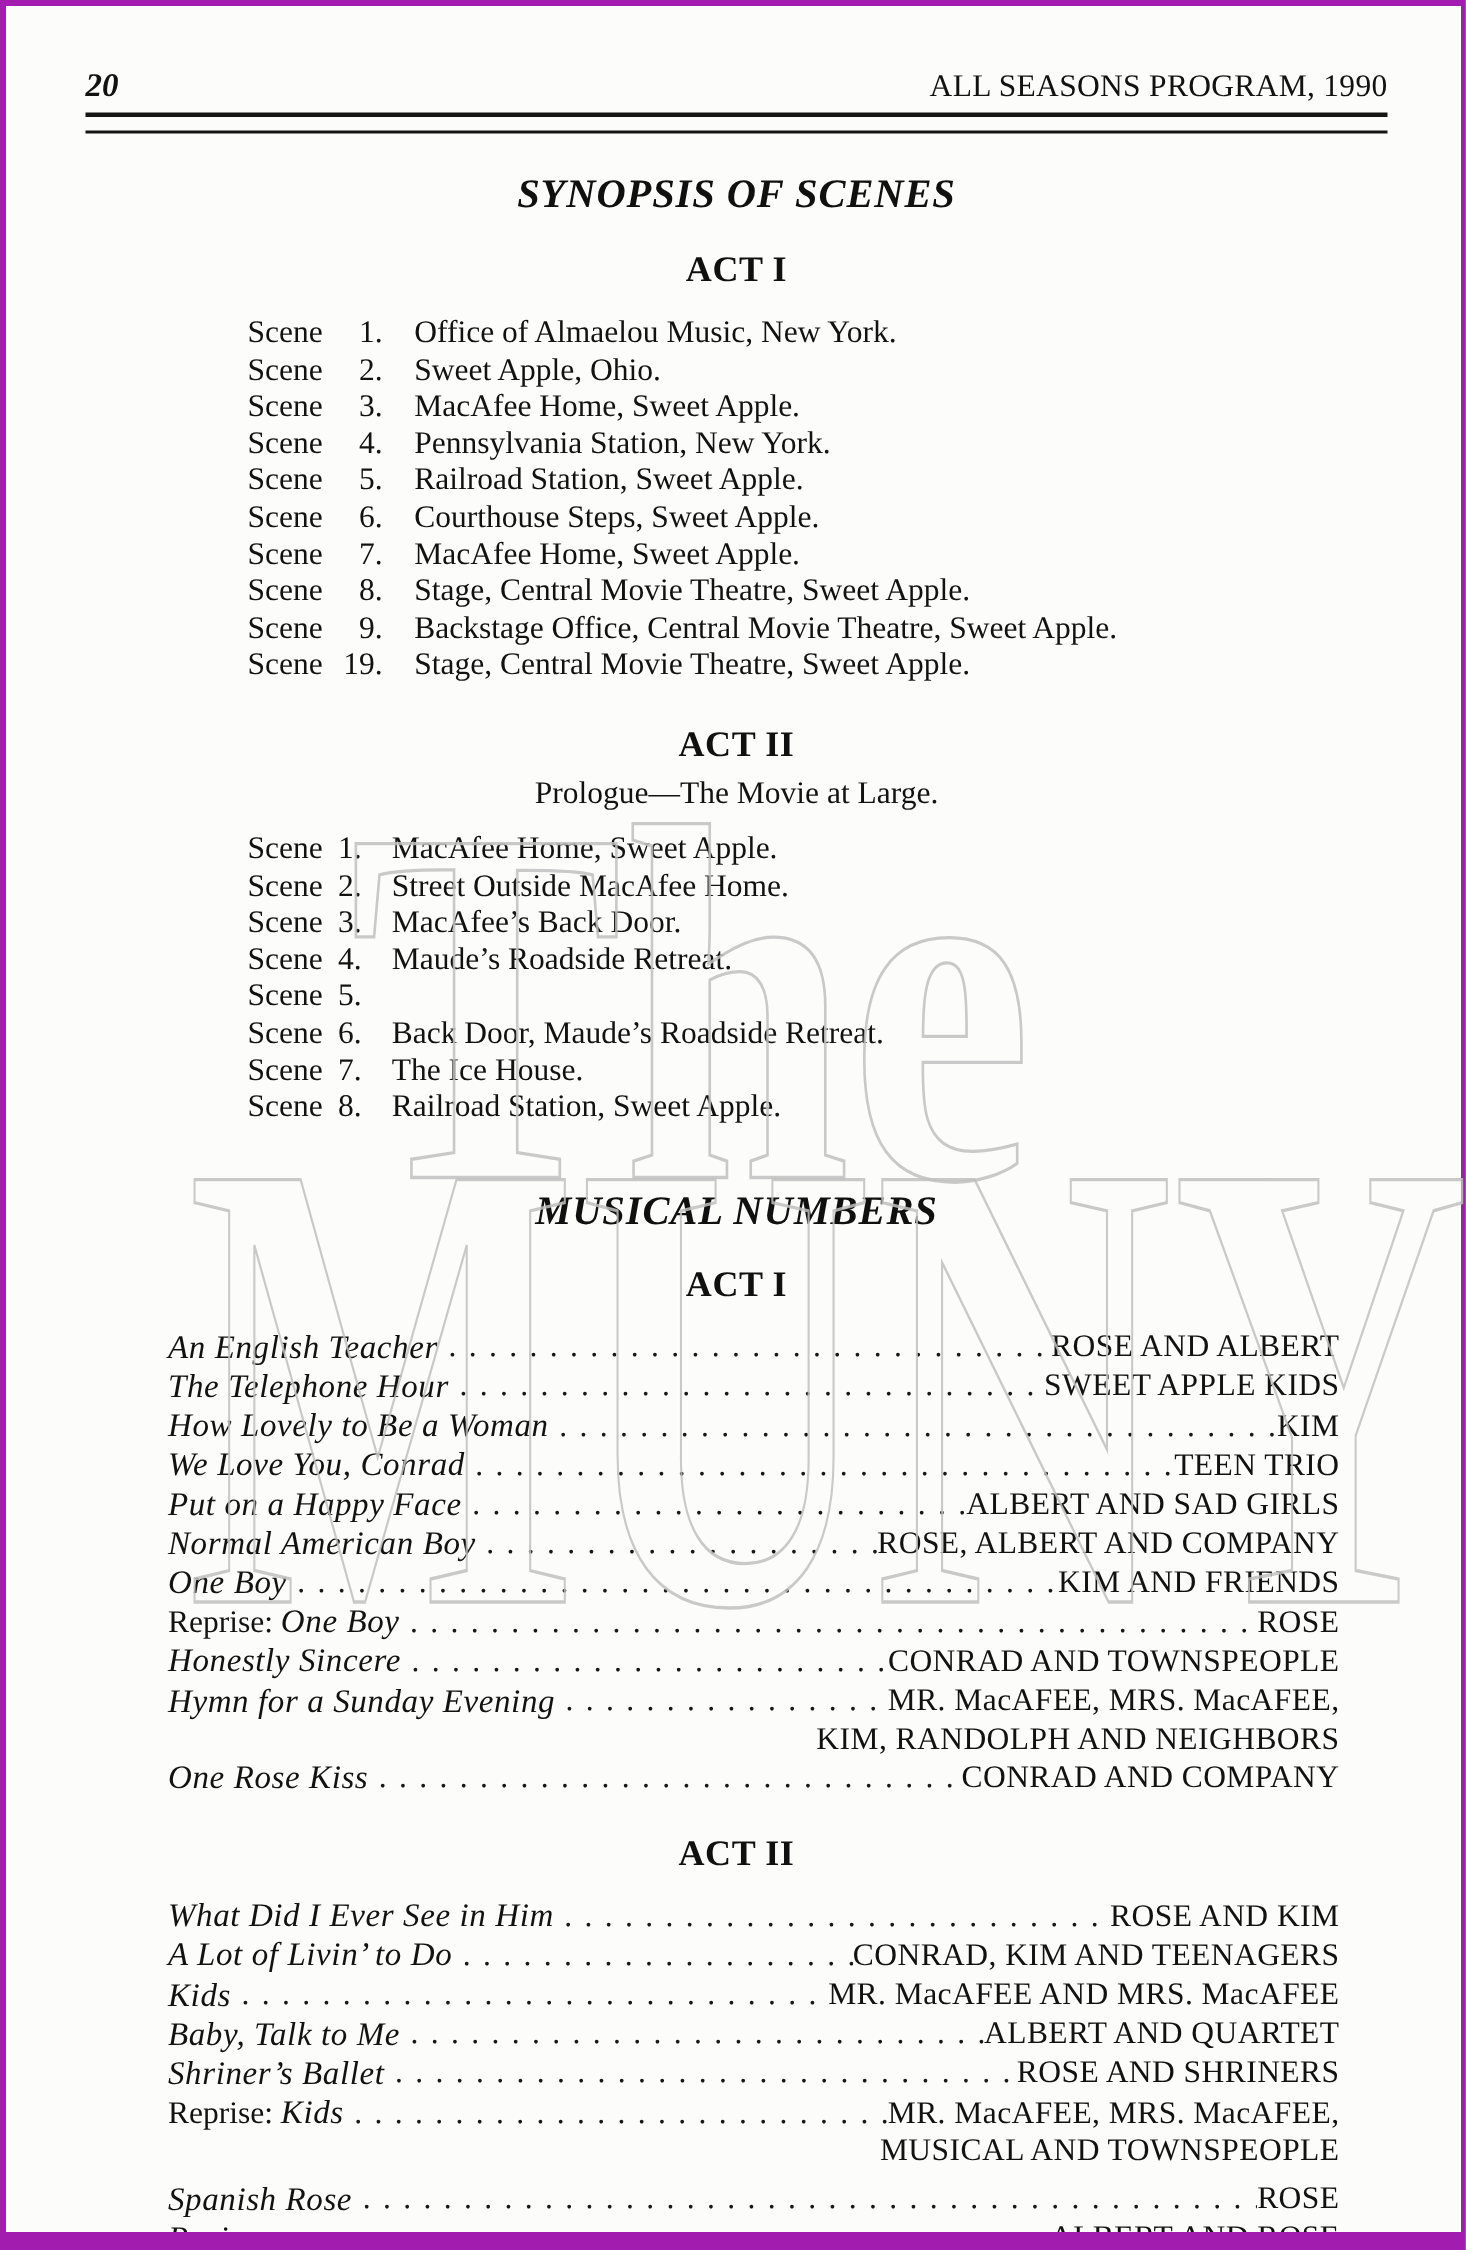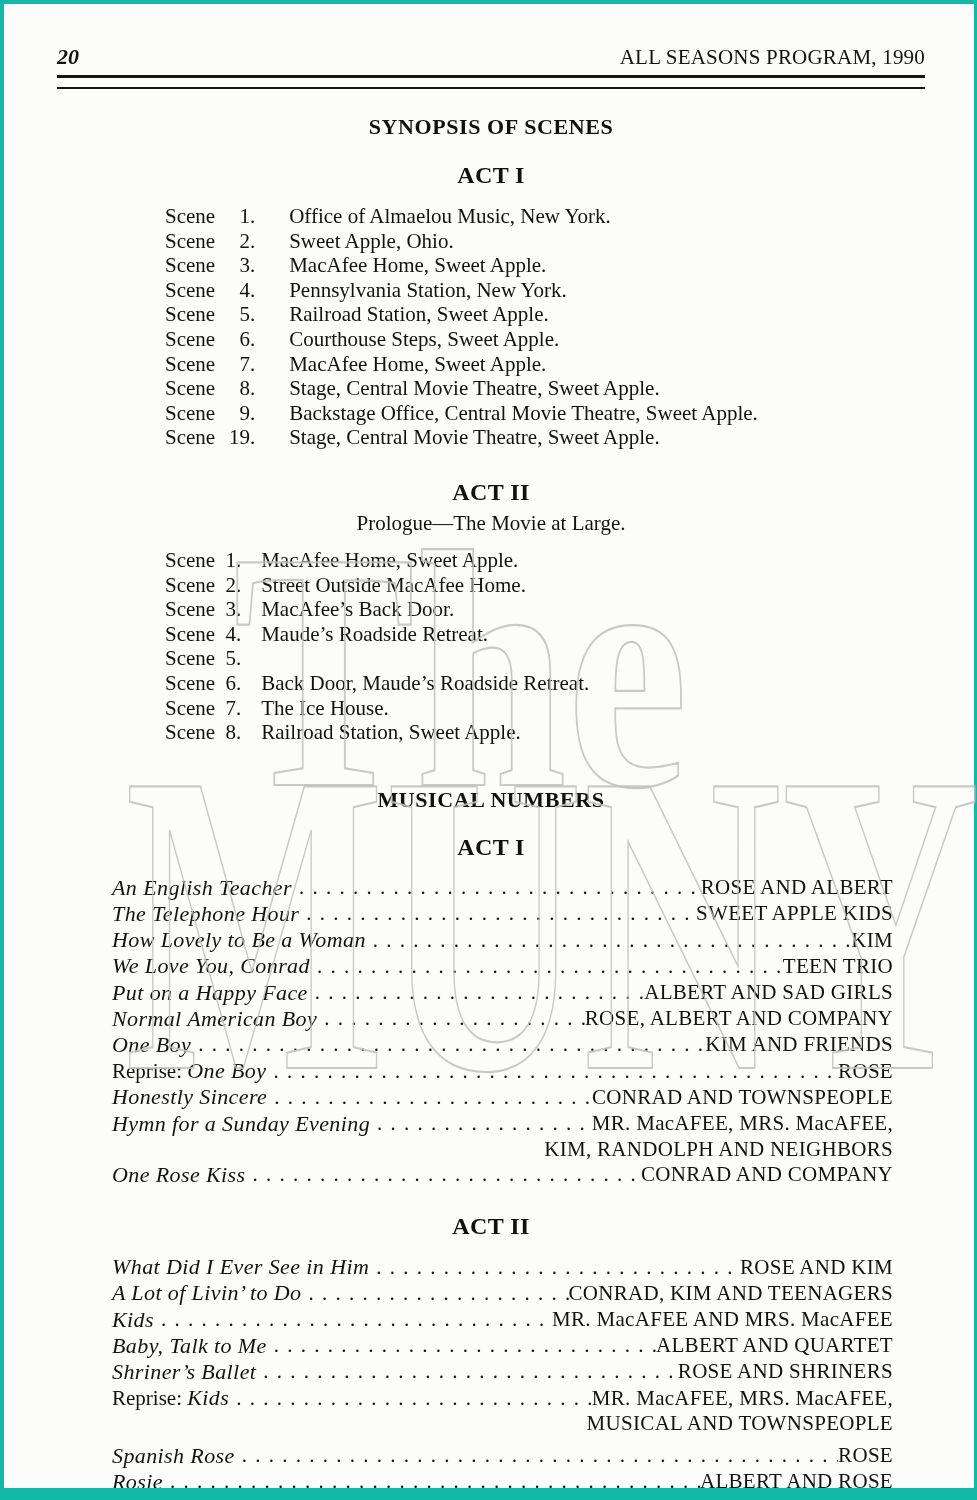--- a/index.html
+++ b/index.html
@@ -3,21 +3,21 @@
 <meta charset="utf-8">
 <style>
   html, body { margin: 0; padding: 0; }
   body {
     width: 977px; height: 1500px;
     background: #0b0b0b;
     font-family: "Liberation Serif", serif;
     position: relative;
     overflow: hidden;
   }
-  .frame { position: absolute; inset: 0; background: #14b8a6; }
+  .frame { position: absolute; inset: 0; background: #a21caf; }
   .page {
     position: absolute;
     top: 4px; left: 4px; right: 3px; bottom: 12px;
     background: #fcfcfa;
     color: #121212;
     padding: 0 49px 0 53px;
     box-sizing: border-box;
     overflow: hidden;
   }
   .pg-header {
@@ -28,34 +28,34 @@
   }
   .pgnum { font-size: 22px; font-weight: bold; font-style: italic; }
   .pgtitle { font-size: 21px; letter-spacing: 0.2px; }
   .double-rule {
     margin-top: 5px;
     height: 9px;
     border-top: 3px solid #151515;
     border-bottom: 2px solid #151515;
   }
   h1, h2 { margin: 0; text-align: center; font-weight: bold; color: #101010; }
-  h1 { font-size: 22px; letter-spacing: 0.6px; }
+  h1 { font-size: 27px; letter-spacing: 0.6px; font-style: italic; }
   h2 { font-size: 24px; letter-spacing: 0.4px; }
   .synopsis-h { margin-top: 25px; }
   .act1-h { margin-top: 22px; }
   .scene-list {
     margin-left: 108px;
     margin-top: 15px;
     font-size: 21px;
     line-height: 24.6px;
   }
   .scene-row { display: flex; }
   .sc-num { width: 40px; text-align: right; }
   .act2-scenes .sc-num { width: 26px; }
-  .sc-text { margin-left: 34px; }
+  .sc-text { margin-left: 21px; }
   .act2-scenes .sc-text { margin-left: 20px; }
   .act2-h { margin-top: 29px; }
   .prologue { margin-top: 5px; text-align: center; font-size: 21px; }
   .act2-scenes { margin-top: 12px; }
   .musical-h { margin-top: 42px; }
   .mn-act1-h { margin-top: 21px; }
   .mn-act2-h { margin-top: 25px; }
   .song-list {
     margin: 14px 32px 0 55px;
     font-size: 21px;

